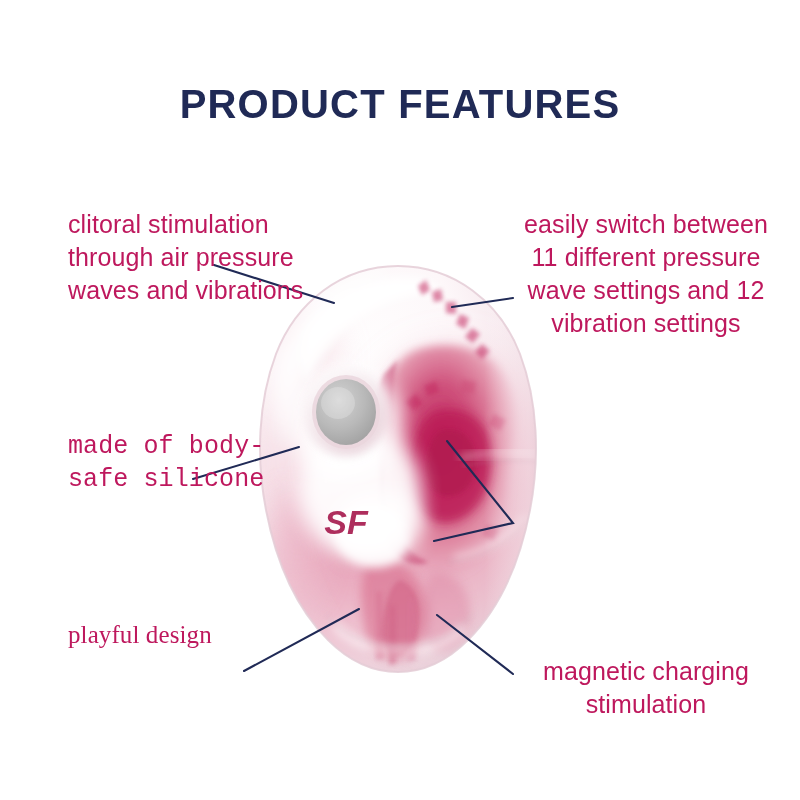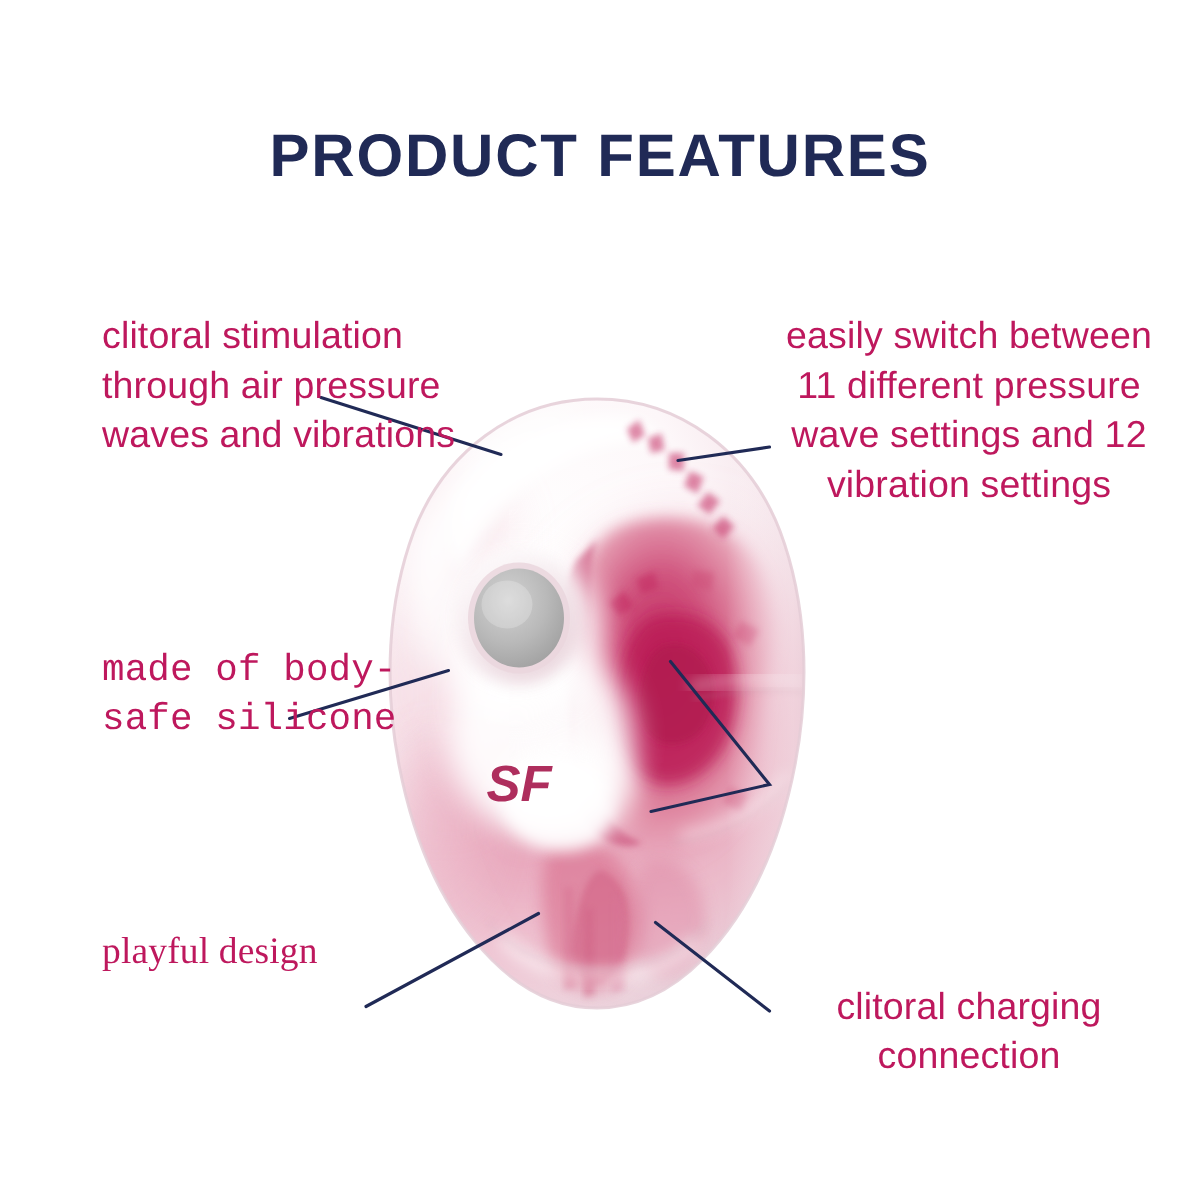--- a/index.html
+++ b/index.html
@@ -306,15 +306,15 @@
 
   <div class="callout left cal-clitoral">clitoral stimulation through air pressure waves and vibrations</div>
 
   <div class="callout right cal-switch">easily switch between 11 different pressure wave settings and 12 vibration settings</div>
 
   <div class="callout left cal-silicone">made of body-safe silicone</div>
 
 
   <div class="callout left cal-playful">playful design</div>
 
-  <div class="callout right cal-magnetic">clitoral charging connection</div>
+  <div class="callout right cal-magnetic">magnetic charging stimulation</div>
 
 </div>
 
 </body></html>

